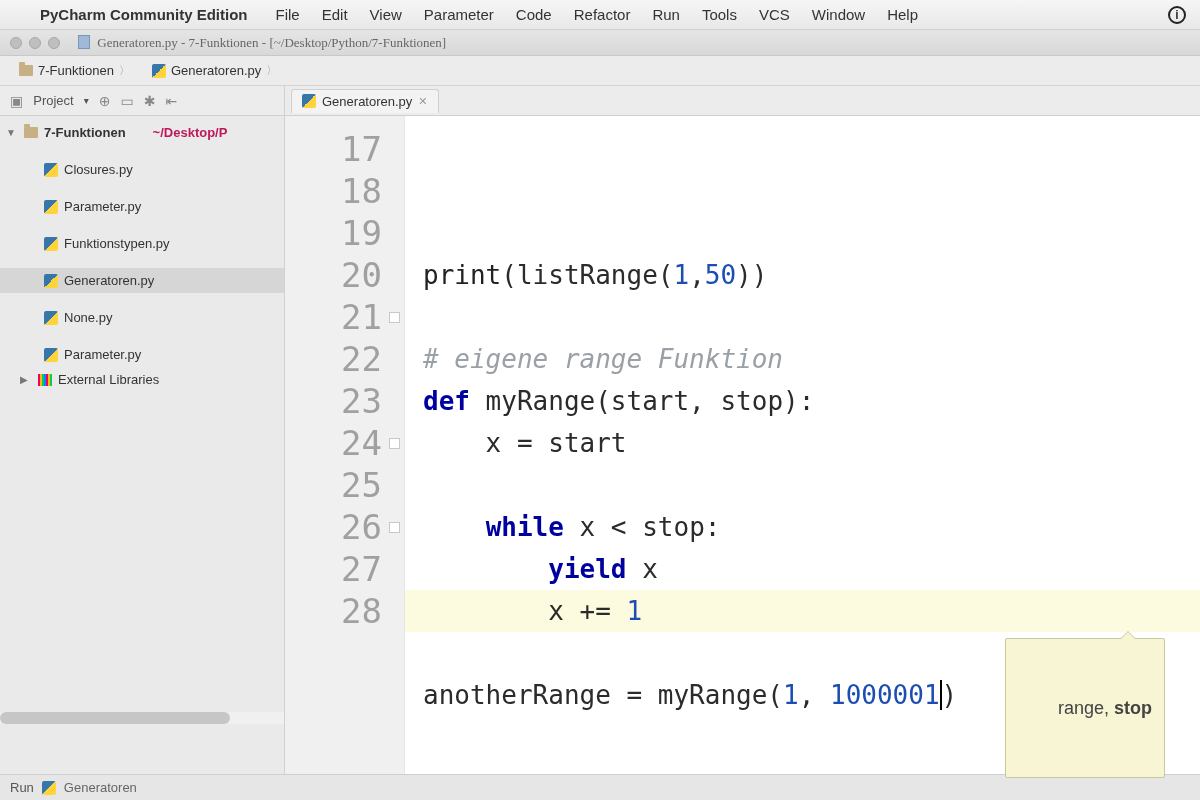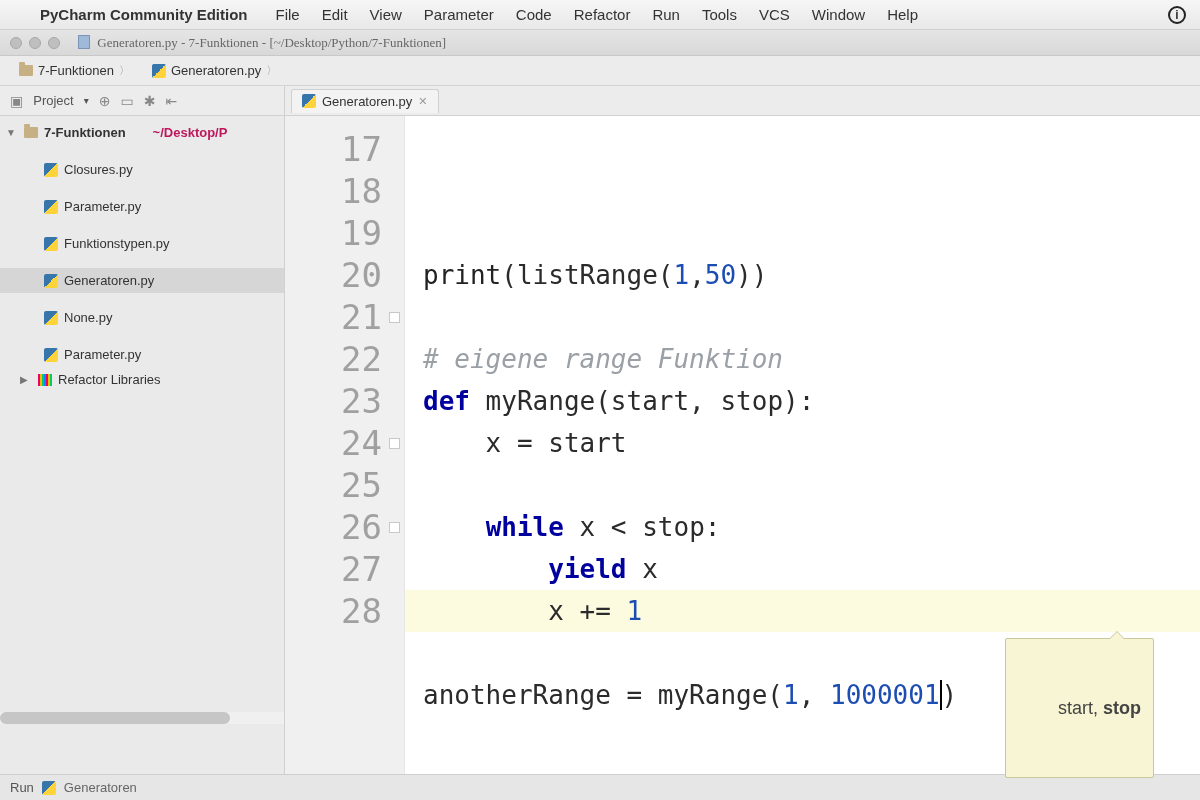--- a/index.html
+++ b/index.html
@@ -280,21 +280,21 @@
           <span>None.py</span>
         </div>
         <div class="tree-row indent1">
           <span class="py-icon"></span>
           <span>Parameter.py</span>
         </div>
       </div>
     <div class="tree-row ext">
       <span class="disclosure">▶</span>
       <span class="libs-icon"></span>
-      <span>Refactor Libraries</span>
+      <span>External Libraries</span>
     </div>
     <div class="scrolltrack" style="position:relative;margin-top:320px">
       <div class="scrollthumb"></div>
     </div>
   </div>
 
   <div class="editor">
     <div class="gutter" id="gutter">17<br>18<br>19<br>20<br>21<br>22<br>23<br>24<br>25<br>26<br>27<br>28<br>
       <div class="gmarks" id="gmarks">
           <div class="gm"></div>
@@ -325,21 +325,21 @@
 <span class="cm"># eigene range Funktion</span>
 <span class="kw">def</span><span> myRange(start, stop):</span>
 <span>    x = start</span>
 <span></span>
 <span>    </span><span class="kw">while</span><span> x &lt; stop:</span>
 <span>        </span><span class="kw">yield</span><span> x</span>
 <span>        x += </span><span class="num">1</span>
 <span></span>
 <span>anotherRange = myRange(</span><span class="num">1</span><span>, </span><span class="num">1000001</span><span class="cur"></span><span>)</span></pre>
       <div class="hint">
-        <span>start, </span><b>stop</b>
+        <span>range, </span><b>stop</b>
       </div>
     </div>
   </div>
 </div>
 
 <div class="statusbar">
   <span class="sb-run">Run</span>
   <span class="py-icon"></span>
   <span>Generatoren</span>
 </div>

